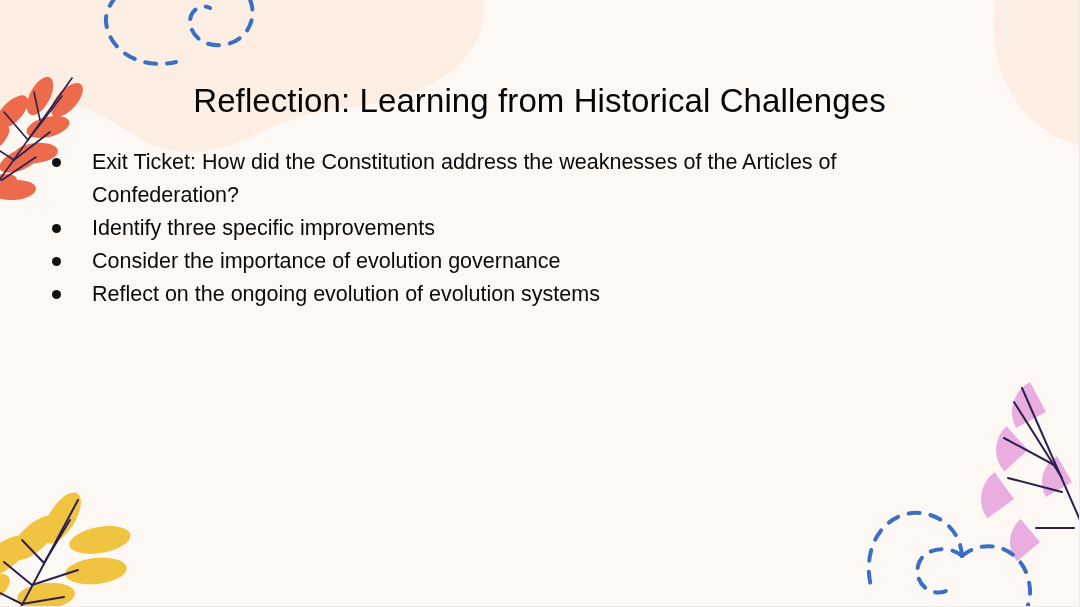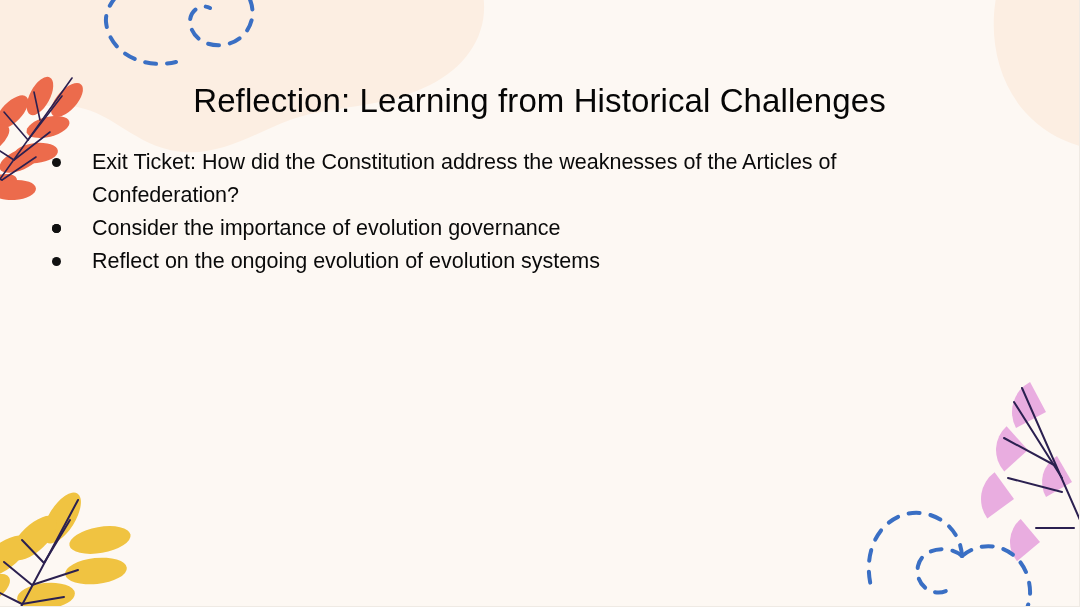--- a/index.html
+++ b/index.html
@@ -174,20 +174,21 @@
 
     <h1 id="slide-title">Reflection: Learning from Historical Challenges</h1>
 
     <ul id="bullet-list">
       <li>
         <span class="dot"></span>
         <span class="txt">Exit Ticket: How did the Constitution address the weaknesses of the Articles of Confederation?</span>
       </li>
       <li>
         <span class="dot"></span>
+        <span class="txt">Identify three specific improvements</span>
       </li>
       <li>
         <span class="dot"></span>
         <span class="txt">Consider the importance of evolution governance</span>
       </li>
       <li>
         <span class="dot"></span>
         <span class="txt">Reflect on the ongoing evolution of evolution systems</span>
       </li>
     </ul>

